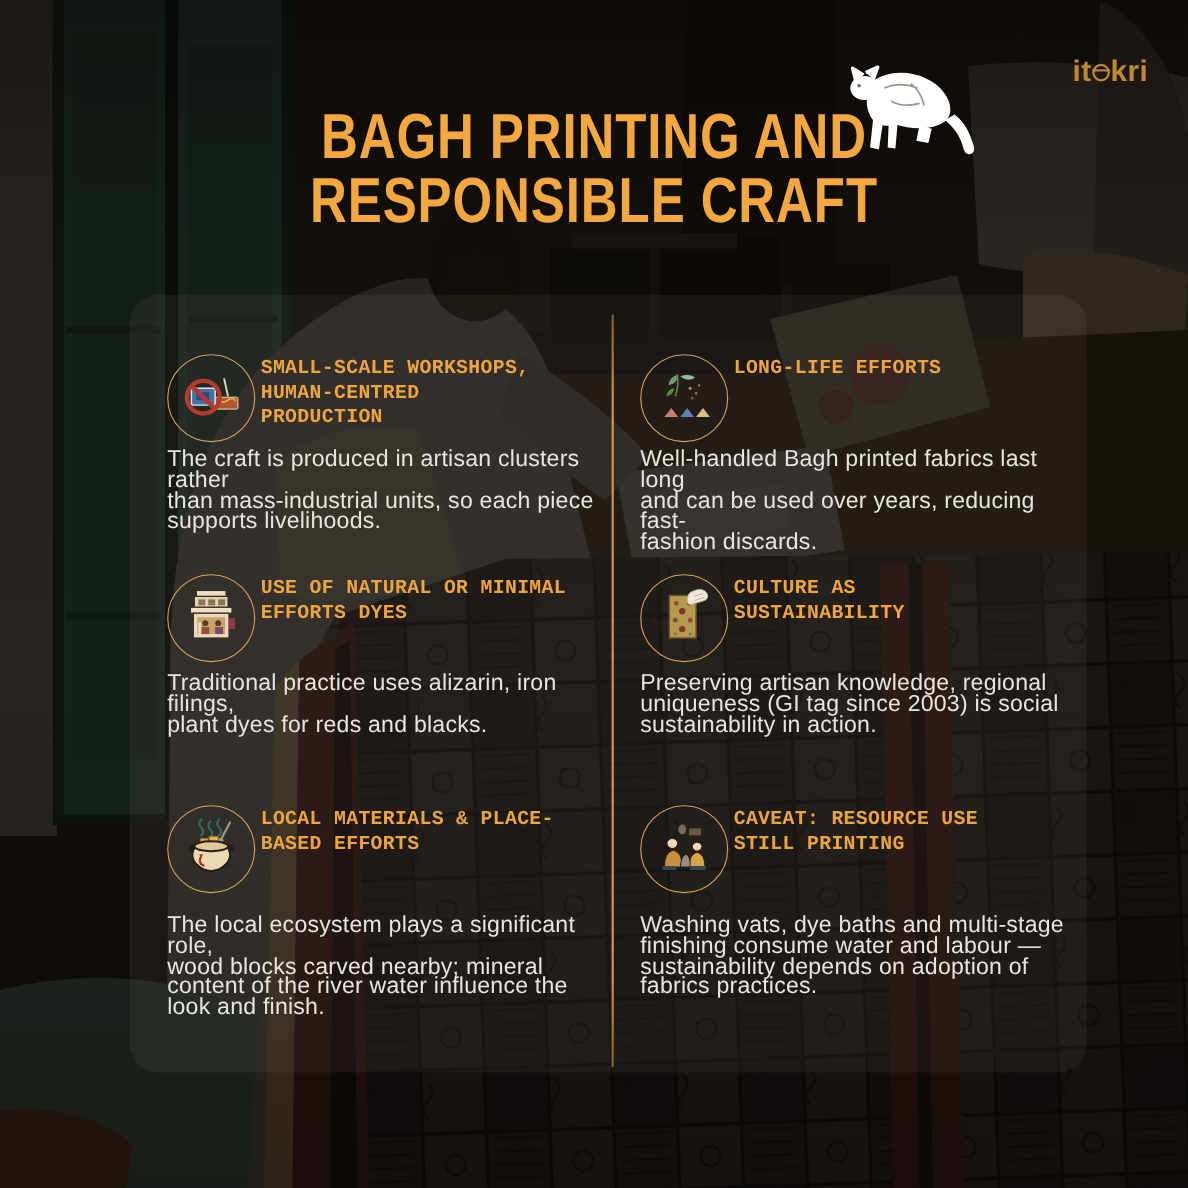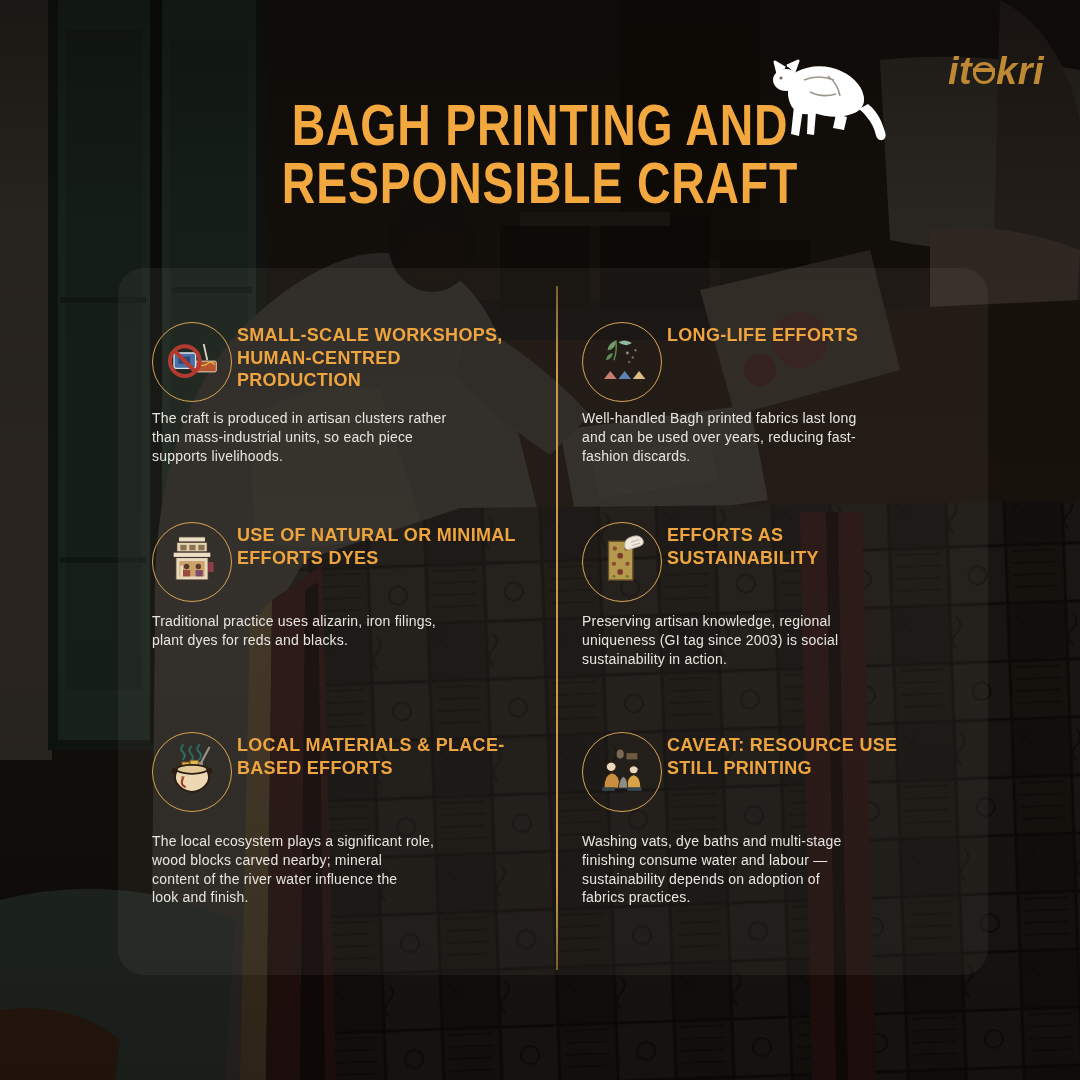--- a/index.html
+++ b/index.html
@@ -10,23 +10,22 @@
   }
   .bg-photo { position:absolute; inset:0; z-index:0; }
   .photo-overlay {
     position:absolute; inset:0; z-index:1;
     background:linear-gradient(180deg, rgba(8,6,5,.66) 0%, rgba(10,8,6,.46) 20%,
                rgba(10,8,6,.42) 58%, rgba(8,6,5,.55) 100%);
   }
   
   .logo {
     position:absolute; top:50px; right:36px; z-index:5;
-    font-size:38px; font-weight:bold; letter-spacing:.5px;
+    font-size:27px; font-weight:bold; letter-spacing:.5px;
     color:var(--logo-color,#bf8833);
-    font-style:italic;
   }
   .logo-o {
     display:inline-block; width:.60em; height:.60em; box-sizing:border-box;
     border:.10em solid currentColor; border-radius:50%;
     position:relative; top:.01em; margin:0 .015em;
   }
   .logo-o::before {
     content:""; position:absolute; left:-.08em; right:-.08em; top:.10em;
     height:.09em; background:currentColor;
   }
@@ -58,25 +57,25 @@
   .s6 { left:582px; top:732px; width:395px; }
   .icon-circle {
     position:absolute; left:0; top:0; width:80px; height:80px; box-sizing:border-box;
     border:1.6px solid var(--ring-color,#d7a456); border-radius:50%;
     display:flex; align-items:center; justify-content:center;
   }
   .icon-circle svg { width:72px; height:72px; display:block; }
   .sec-heading {
     position:absolute; left:85px; top:2px; width:calc(100% - 85px); margin:0;
     white-space:pre-line; font-size:18px; line-height:22.5px; font-weight:bold;
-    letter-spacing:.3px; color:var(--accent-color,#efa53f);
+    letter-spacing:.3px; color:var(--accent-color,#efa53f);font-family:Liberation Mono, monospace;
   }
   .sec-body {
     position:absolute; left:0; top:87px; width:100%; margin:0;
-    white-space:pre-line; font-size:14px; line-height:18.8px;
+    white-space:pre-line; font-size:21px; line-height:18.8px;
     letter-spacing:.2px; color:var(--body-color,#e8e5e0);
   }
   .s3 .sec-body, .s4 .sec-body { top:90px; }
   .s5 .sec-body, .s6 .sec-body { top:100px; }
 </style>
 </head>
 <body>
 
 <div class="canvas" style="--title-color: #f2a73f; --accent-color: #efa53f; --body-color: #e8e5e0; --logo-color: #bf8833; --ring-color: #d7a456;">
 
@@ -246,21 +245,21 @@
         <circle cx="38" cy="33" r="3.2" fill="#7a3b2e"></circle>
         <circle cx="31" cy="42" r="2.4" fill="#8a4a34"></circle>
           <circle cx="46" cy="42" r="2.4" fill="#8a4a34"></circle>
         <circle cx="38" cy="51" r="3.2" fill="#7a3b2e"></circle>
         <circle cx="31" cy="56" r="1.6" fill="#677a3e"></circle>
           <circle cx="46" cy="56" r="1.6" fill="#677a3e"></circle>
         <path d="M48 13 q11 -5 15 2 q3 6 -5 8 l-10 3 q-5 1 -5 -4 q0 -7 5 -9z" fill="#efe9dd" stroke="#b9ac98" stroke-width="1"></path>
         <path d="M50 18 l9 -3 M51 22 l9 -3" stroke="#b9ac98" stroke-width="1"></path>
       </svg>
     </div>
-    <h3 class="sec-heading">EFFORTS AS
+    <h3 class="sec-heading">CULTURE AS
 SUSTAINABILITY</h3>
     <p class="sec-body">Preserving artisan knowledge, regional
 uniqueness (GI tag since 2003) is social
 sustainability in action.</p>
   </div>
 
   <div class="section s5">
     <div class="icon-circle">
       <svg viewBox="0 0 80 80">
         <path d="M30 26 q4 -4 0 -8 q-4 -4 0 -8" stroke="#2e6b63" stroke-width="2.2" fill="none" stroke-linecap="round"></path>

